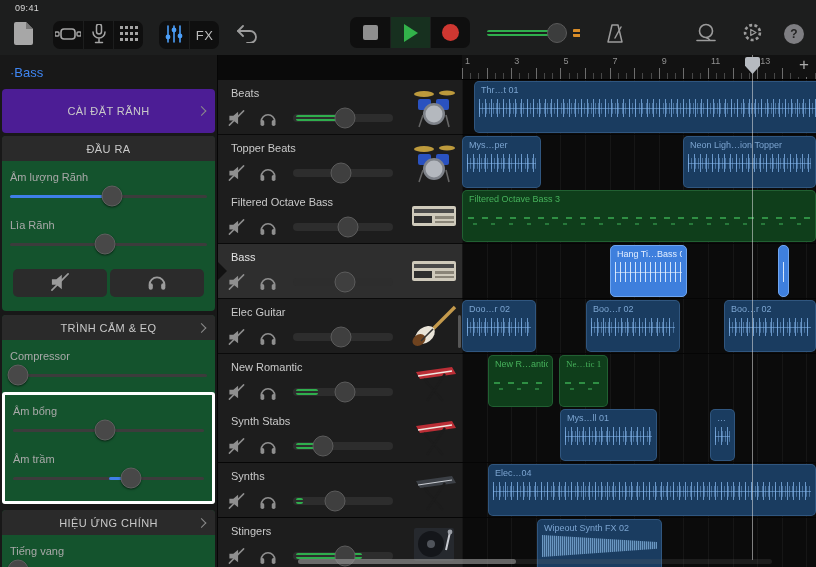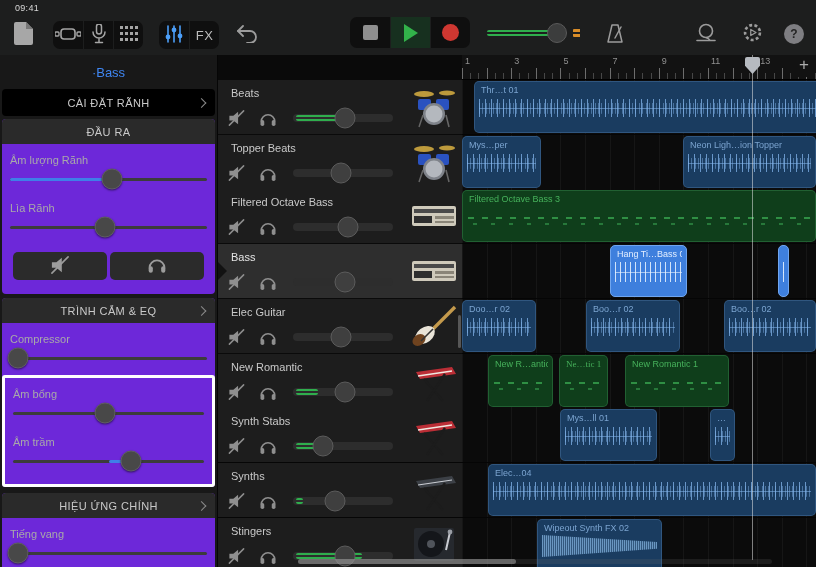--- a/index.html
+++ b/index.html
@@ -33,26 +33,26 @@
   .voldashes { position:absolute; left:86px; top:6px; width:9px; height:8px;
     background-image:linear-gradient(#d88c28,#d88c28),linear-gradient(#d88c28,#d88c28);
     background-size:7px 3px; background-position:0 0,0 5px; background-repeat:no-repeat; border-radius:1px; }
   .metro { position:absolute; left:601px; top:20px; }
   .tb-right { position:absolute; right:12px; top:18px; display:flex; align-items:center; gap:17px; }
   .help-c { width:20px; height:20px; border-radius:50%; background:#7e7e82; color:#242424;
     font-size:12px; font-weight:bold; display:flex; align-items:center; justify-content:center; border:none; cursor:pointer; }
 
   
   .sidebar { position:absolute; left:0; top:55px; width:217px; height:512px; background:#181818; overflow:hidden; }
-  .sb-title { text-align:center; color:#3f86f2; font-size:13px; padding:10px 16px 9px; }
-  .sb-btn { position:relative; margin:0 2px 3px; height:27px; background:#000000; border-radius:4px;
+  .sb-title { text-align:left; color:#3f86f2; font-size:13px; padding:10px 10px 9px; }
+  .sb-btn { position:relative; margin:0 2px 3px; height:44px; background:#4c1d95; border-radius:4px;
     display:flex; align-items:center; justify-content:center; color:#c9c9c9; font-size:11px; letter-spacing:.4px; cursor:pointer; }
   .chev { position:absolute; right:10px; top:50%; width:7px; height:7px; border-right:1.6px solid #8b8b8b;
     border-top:1.6px solid #8b8b8b; transform:translateY(-50%) rotate(45deg); }
-  .sb-panel { margin:0 2px 4px; background:#6d28d9; border-radius:4px; overflow:visible; }
+  .sb-panel { margin:0 2px 4px; background:#14532d; border-radius:4px; overflow:visible; }
   .sb-head { position:relative; height:25px; background:#2a2a2a; border-radius:4px 4px 0 0;
     display:flex; align-items:center; justify-content:center; color:#c9c9c9; font-size:11px; letter-spacing:.4px; }
   .sb-label { color:#a9a9a9; font-size:11px; padding:10px 8px 0; }
   .sslider { position:relative; height:26px; margin:0 8px; }
   .sslider .strack { position:absolute; left:0; right:0; top:12px; height:2.5px; background:#3c3c3c; border-radius:2px; }
   .sslider .sfill { position:absolute; top:12px; height:2.5px; background:#3f7fe8; border-radius:2px; }
   .sslider .sknob { position:absolute; top:13px; width:21px; height:21px; border-radius:50%;
     transform:translate(-50%,-50%); background:#484848; border:1px solid #606060; box-shadow:0 1px 2px rgba(0,0,0,.5); }
   .mute-row { display:flex; gap:3px; padding:12px 11px 14px; }
   .mute-row button { flex:1; height:28px; background:#2b2b2b; border:none; border-radius:5px;
@@ -654,23 +654,20 @@
             <span class="rlabel">Boo…r 02</span>
           </div>
         </div>
         <div class="grow" style="top: 299px;">
           <div class="region r-midi" style="left: 26px; width: 65px;">
             <span class="rlabel">New R…antic 1</span>
           </div>
           <div class="region r-midi" style="left: 97px; width: 49px; font-family: Liberation Serif, serif;">
             <span class="rlabel">Ne…tic 1</span>
           </div>
-          <div class="region r-midi" style="left: 163px; width: 104px;">
-            <span class="rlabel">New Romantic 1</span>
-          </div>
         </div>
         <div class="grow" style="top: 353px;">
           <div class="region r-audio" style="left: 98px; width: 97px;">
             <span class="rlabel">Mys…ll 01</span>
           </div>
           <div class="region r-audio" style="left: 248px; width: 25px;">
             <span class="rlabel">…</span>
           </div>
         </div>
         <div class="grow" style="top: 408px;">

